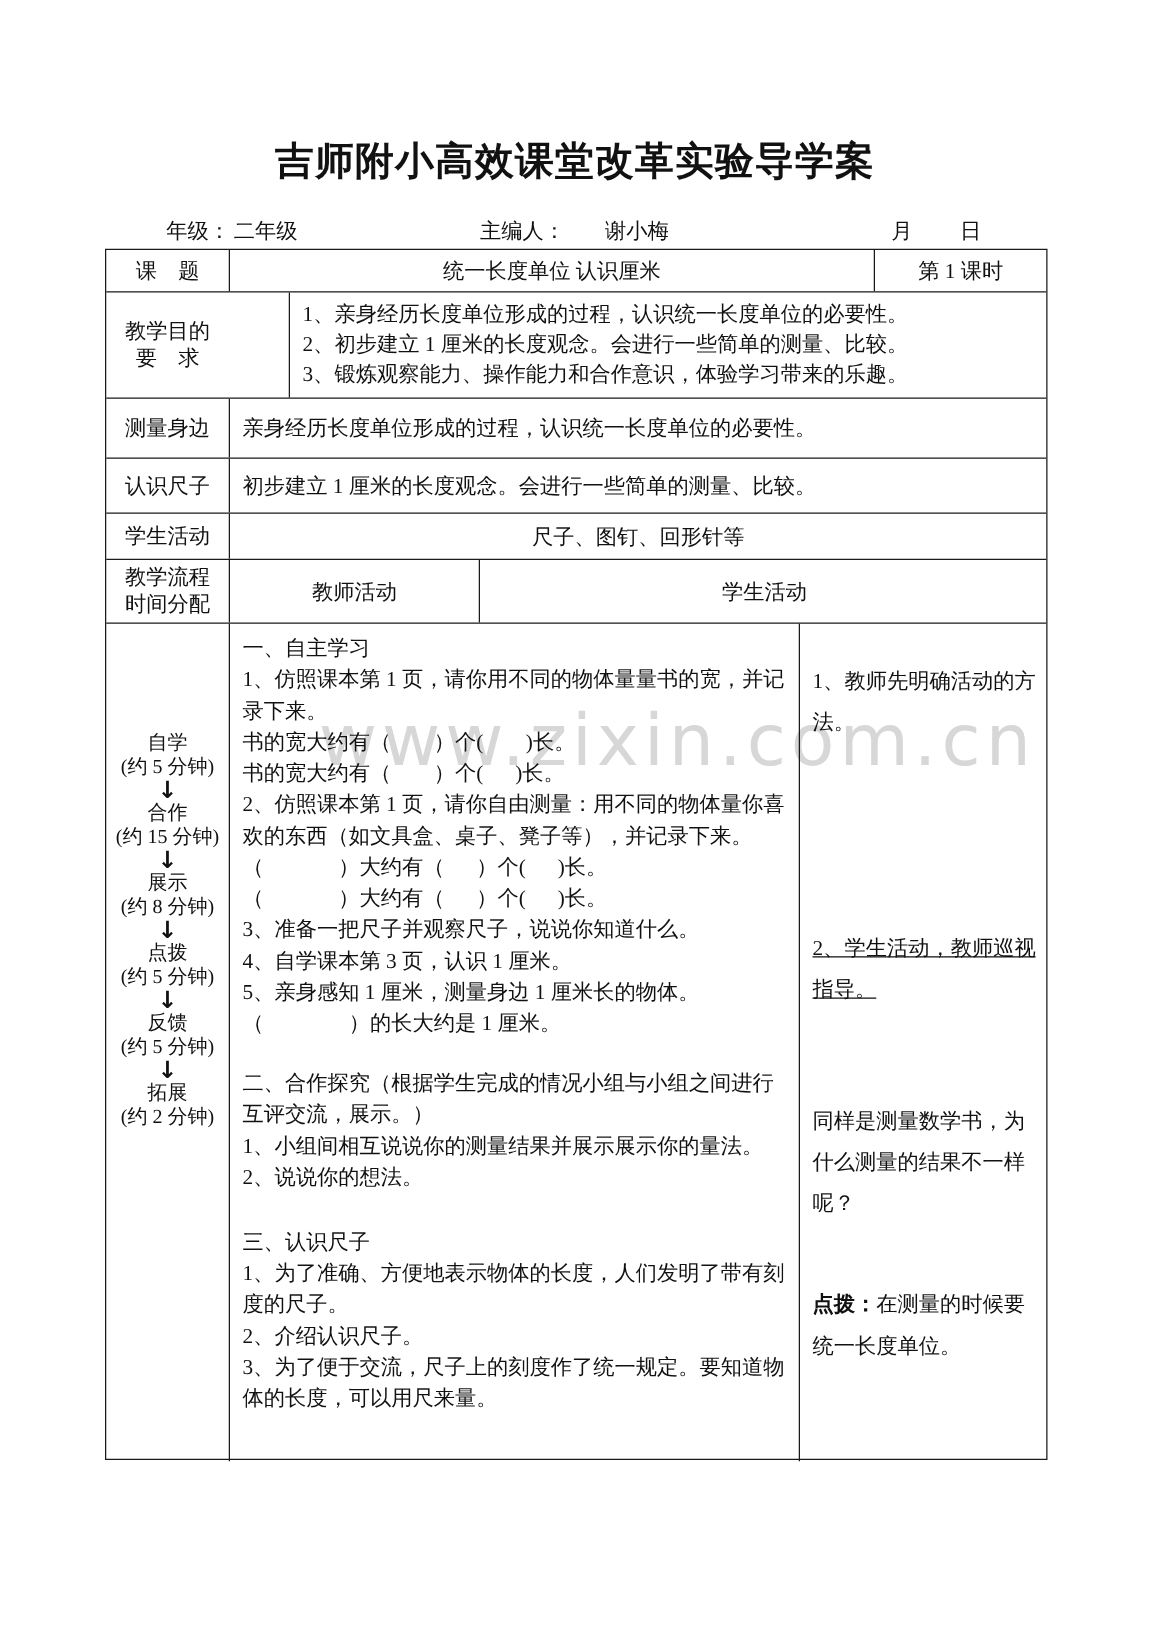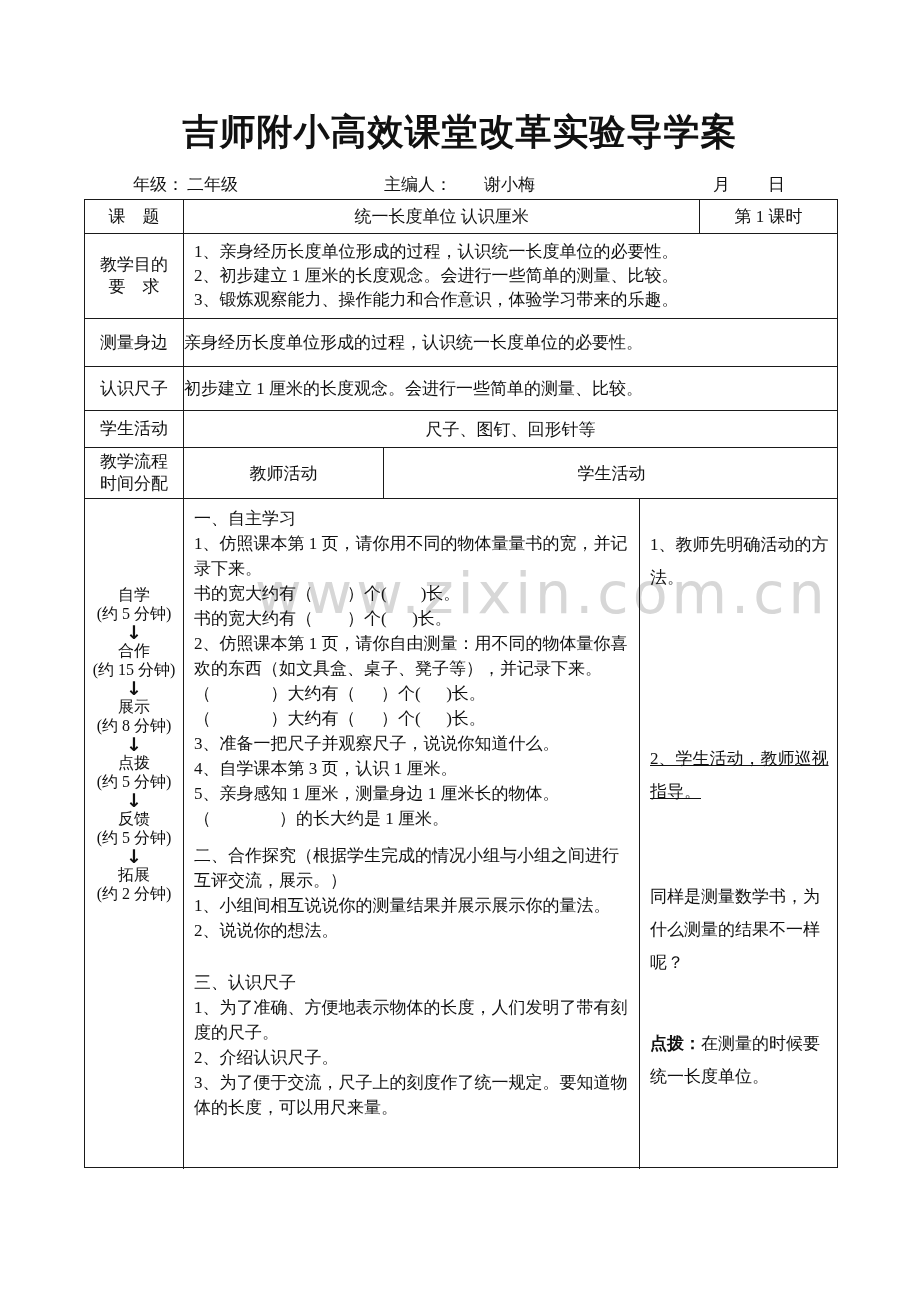--- a/index.html
+++ b/index.html
@@ -8,21 +8,21 @@
     position:relative;
     width:920px; height:1302px;
     background:#ffffff;
     font-family:"Liberation Serif","DejaVu Serif",serif;
     color:#111;
     overflow:hidden;
   }
   .doc-title {
     position:absolute; left:0; top:108px; width:920px;
     text-align:center;
-    font-size:36px; font-weight:bold; letter-spacing:1px;
+    font-size:31px; font-weight:bold; letter-spacing:1px;
     z-index:2;
   }
   .meta-row { position:absolute; top:173px; left:0; width:920px; font-size:17px; z-index:2; }
   .meta-row span { position:absolute; white-space:nowrap; }
   .m-grade-label { left:133px; }
   .m-grade-value { left:187px; }
   .m-editor-label { left:384px; }
   .m-editor-value { left:484px; }
   .m-month { left:713px; }
   .m-day { left:768px; }
@@ -45,43 +45,43 @@
   .row + .row { border-top:1px solid #1a1a1a; }
   .cell { position:relative; }
   .cell + .cell { border-left:1px solid #1a1a1a; }
   .label-cell {
     flex:0 0 98px; display:flex; flex-direction:column;
     align-items:center; justify-content:center;
     text-align:center; line-height:22px;
   }
   .mid-cell { flex:1 1 auto; }
   .center-cell { display:flex; align-items:center; justify-content:center; }
-  .vcenter-left { display:flex; align-items:center; padding-right:6px;font-family:Liberation Serif, serif; }
+  .vcenter-left { display:flex; align-items:center; padding-left:10px; padding-right:6px;font-family:Liberation Serif, serif; }
   .r-topic { height:33px; }
   .r-topic .right-cell { flex:0 0 138px; display:flex; align-items:center; justify-content:center; }
-  .r-objectives { height:85px; }
+  .r-objectives { height:85px;gap:48px; }
   .r-objectives .mid-cell { padding:6px 8px 0 10px; }
   .r-objectives p { line-height:24px; white-space:pre-wrap; }
   .r-key { height:48px; }
   .r-diff { height:44px; }
   .r-prep { height:37px; }
   .r-flowhead { height:51px; }
   .r-flowhead .mid-cell { flex:0 0 456px; }
   .r-flowhead .right-cell { flex:0 0 200px; }
   .r-main { height:671px; }
   .r-main .flow-cell {
     flex:0 0 98px; text-align:center; padding-top:86px;
     font-size:16px; line-height:19px;
   }
   .r-main .mid-cell { flex:0 0 456px; padding:7px 8px 0 10px; }
   .r-main .right-cell { flex:0 0 200px; padding:12px 8px 0 10px; }
   .stage-time { line-height:19px; }
   .flow-arrow { font-family:"DejaVu Sans",sans-serif; font-size:19px; font-weight:bold; line-height:18px; }
   .student p { line-height:25px; white-space:pre-wrap; }
-  .student .sec2 { margin-top:12px; }
+  .student .sec2 { margin-top:23px; }
   .student .sec3 { margin-top:27px; }
   .teacher p { line-height:33px; white-space:pre-wrap;margin-top:17px; }
   .teacher .t2 { margin-top:148px;text-decoration:underline; }
   .teacher .t3 { margin-top:72px; }
   .teacher .t4 { margin-top:48px; }
   .bold { font-weight:bold; }
 </style>
 </head>
 <body>
 

